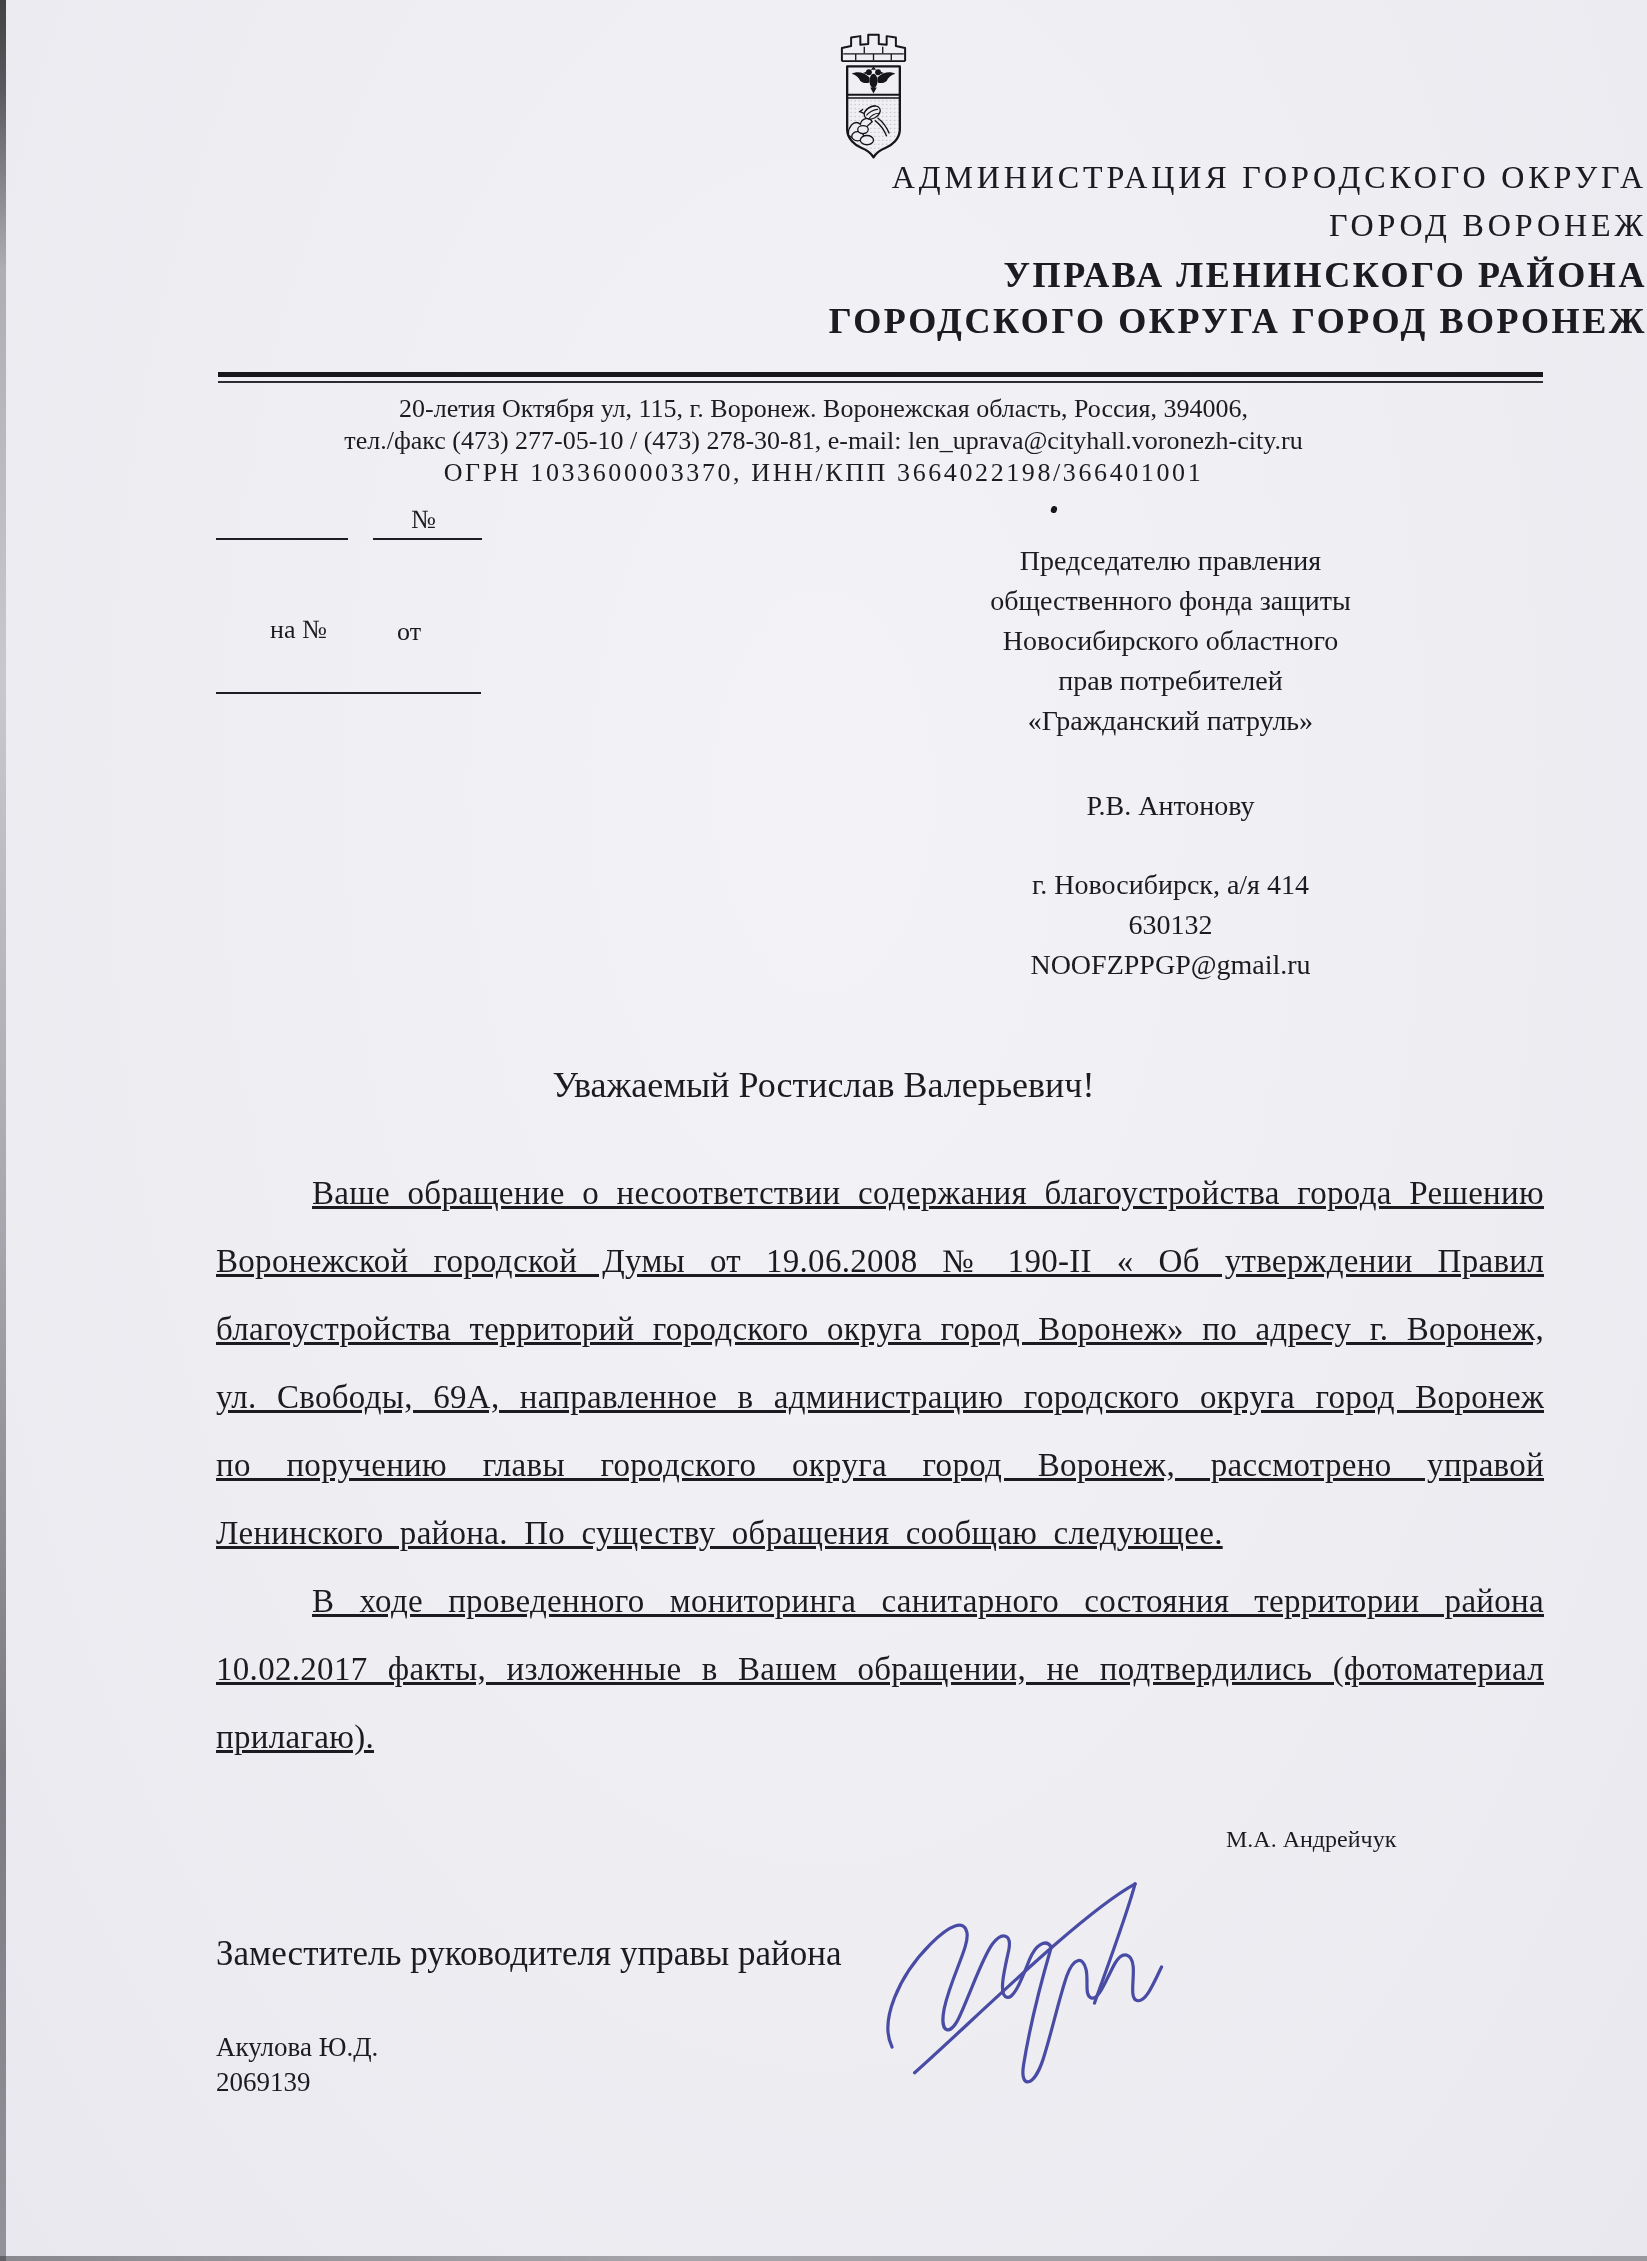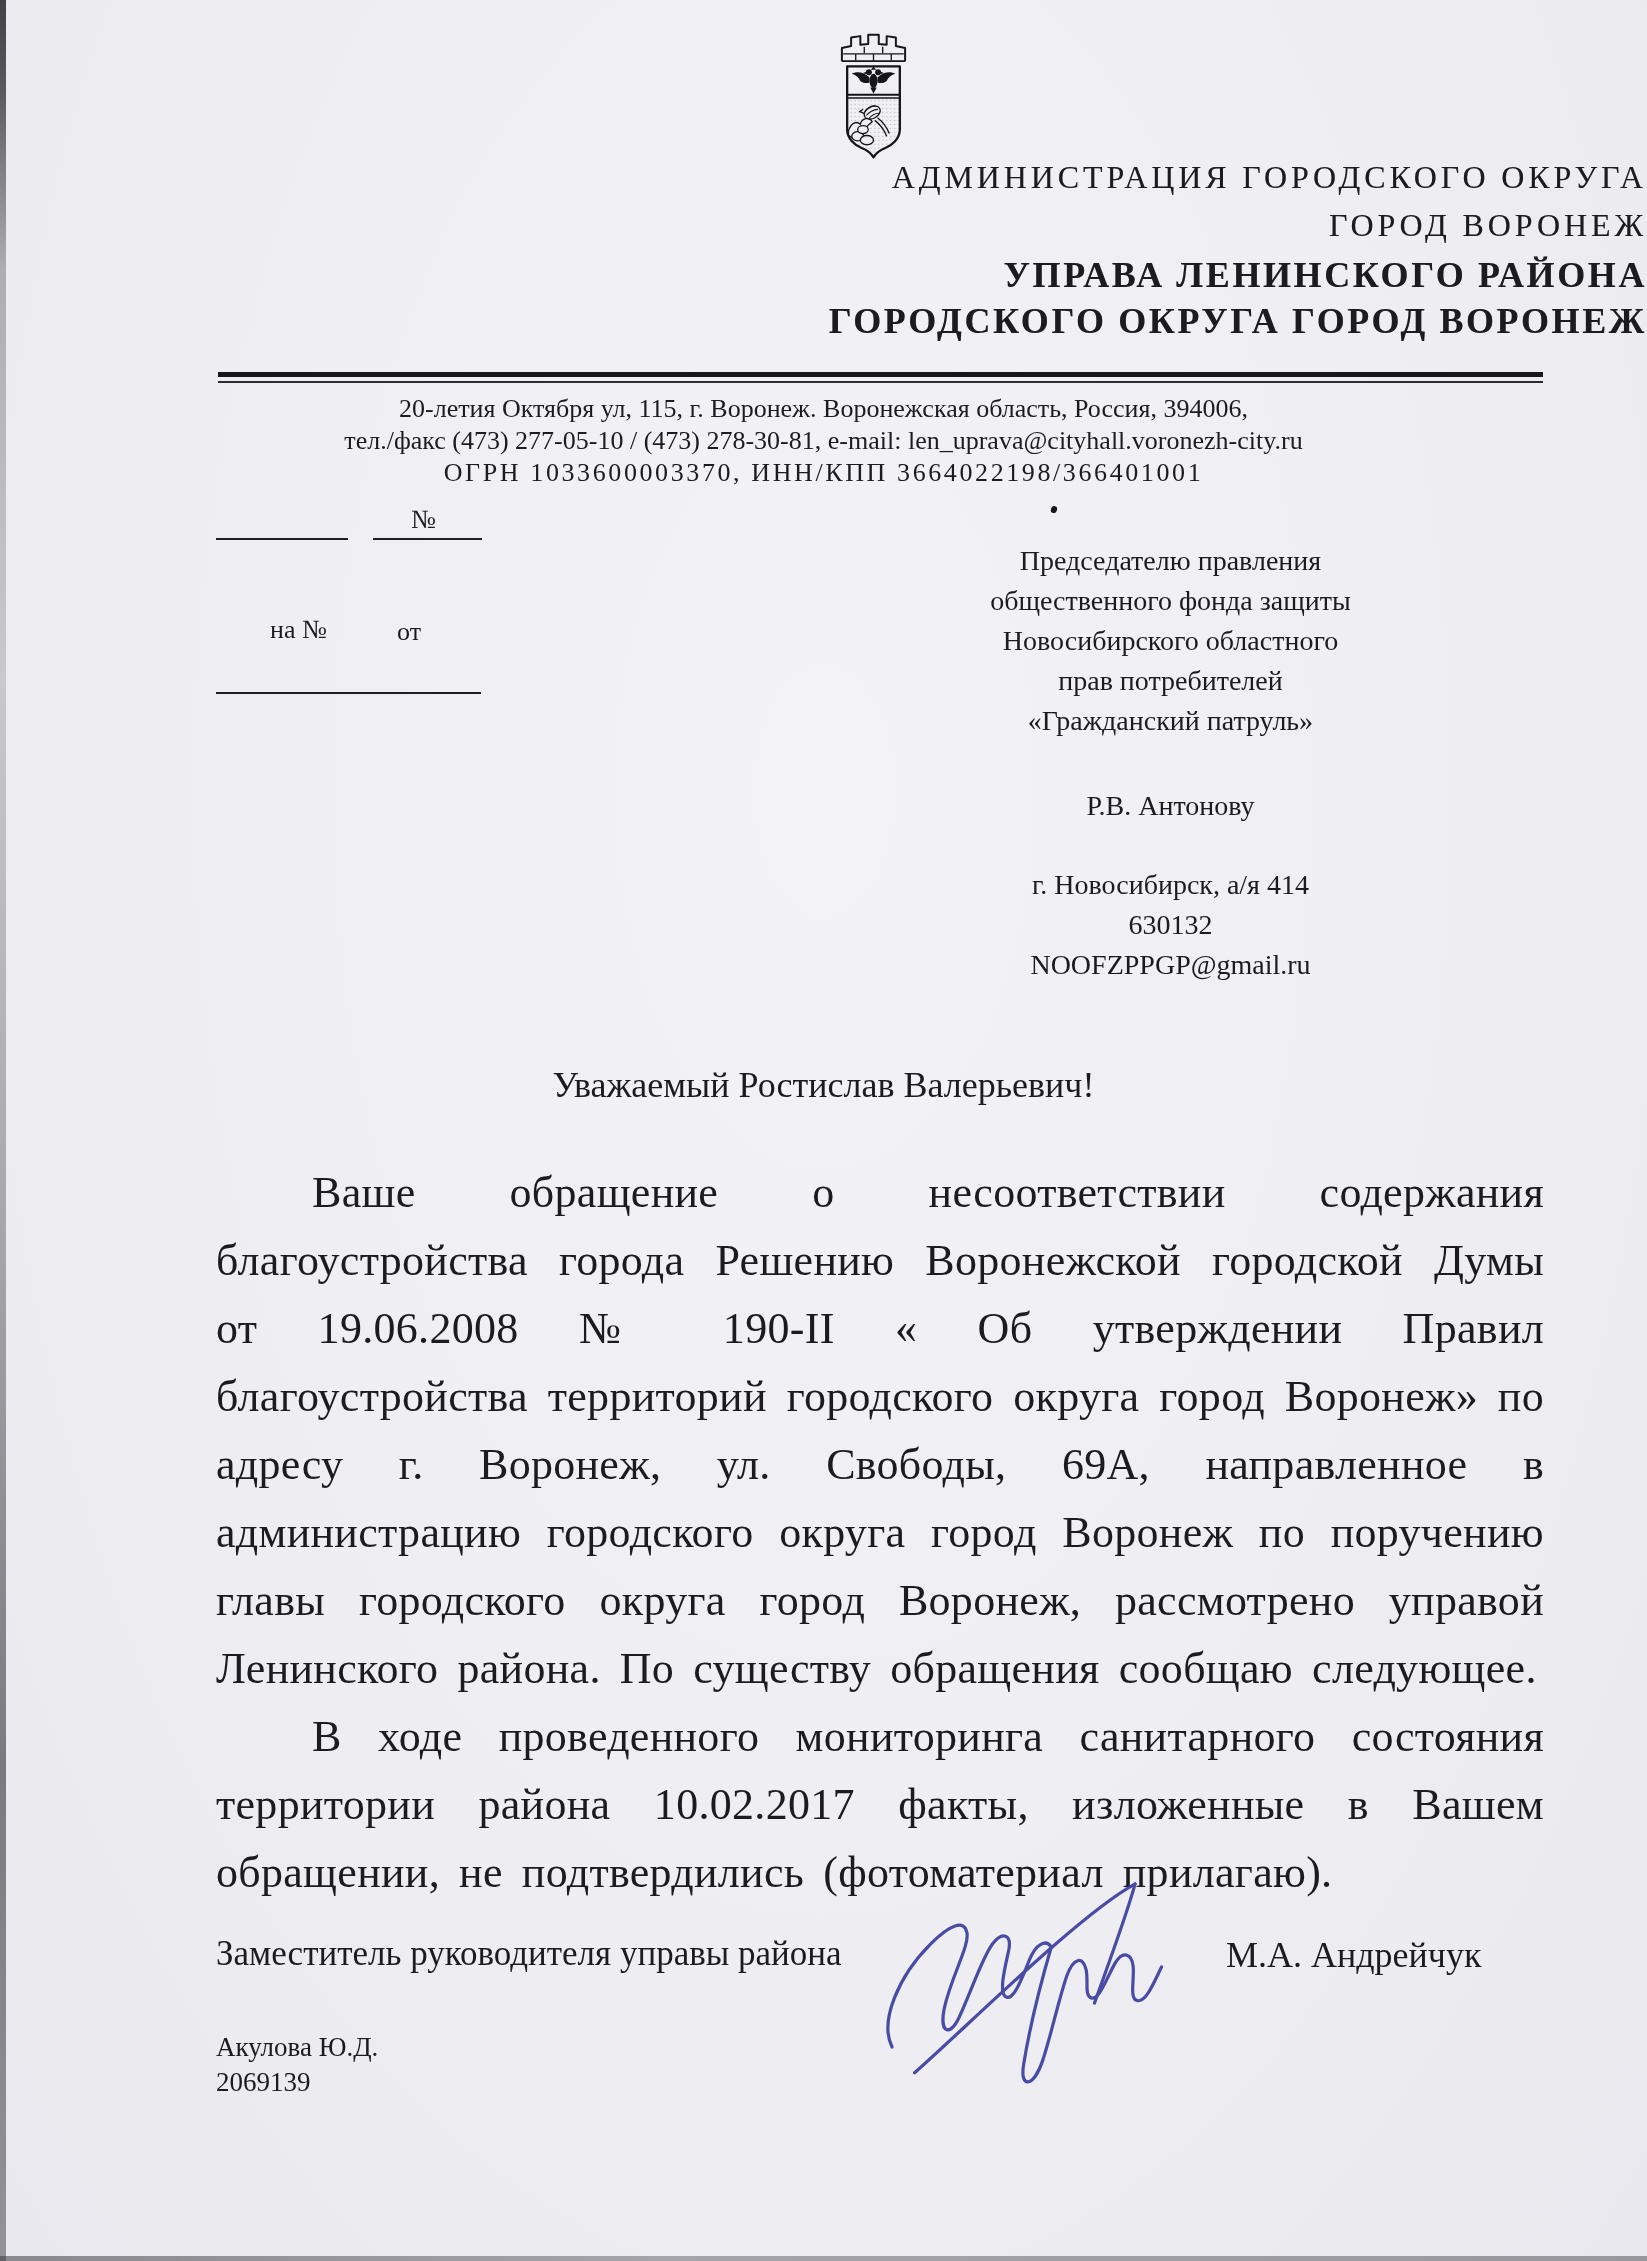--- a/index.html
+++ b/index.html
@@ -39,25 +39,25 @@
 
   
   .recipient{position:absolute;left:924px;top:541px;width:493px;text-align:center;
     font-size:28px;line-height:40px;}
   .recipient .name{margin-top:45px;}
   .recipient .raddr{margin-top:39px;}
 
   .salutation{position:absolute;left:0;top:1064px;width:100%;text-align:center;font-size:36px;}
 
   .body-text{position:absolute;left:216px;top:1159px;width:1328px;
-    font-size:44px;line-height:68px;text-align:justify;word-spacing:7.8px;letter-spacing:0.3px;}
+    font-size:33px;line-height:68px;text-align:justify;word-spacing:7.8px;letter-spacing:0.3px;text-decoration:underline;}
   .body-text p{margin:0;text-indent:96px;}
 
   .sig-label{position:absolute;left:216px;top:1934px;font-size:35px;white-space:nowrap;}
-  .sig-name{position:absolute;left:1226px;top:1934px;font-size:36px;white-space:nowrap;}
+  .sig-name{position:absolute;left:1226px;top:1826px;font-size:24px;white-space:nowrap;}
   .sig-scrawl{position:absolute;left:853px;top:1860px;width:452px;height:245px;}
 
   .exec-name{position:absolute;left:216px;top:2032px;font-size:27px;}
   .exec-phone{position:absolute;left:216px;top:2067px;font-size:27px;}
 </style>
 </head>
 <body>
 
 <div class="page">
 

